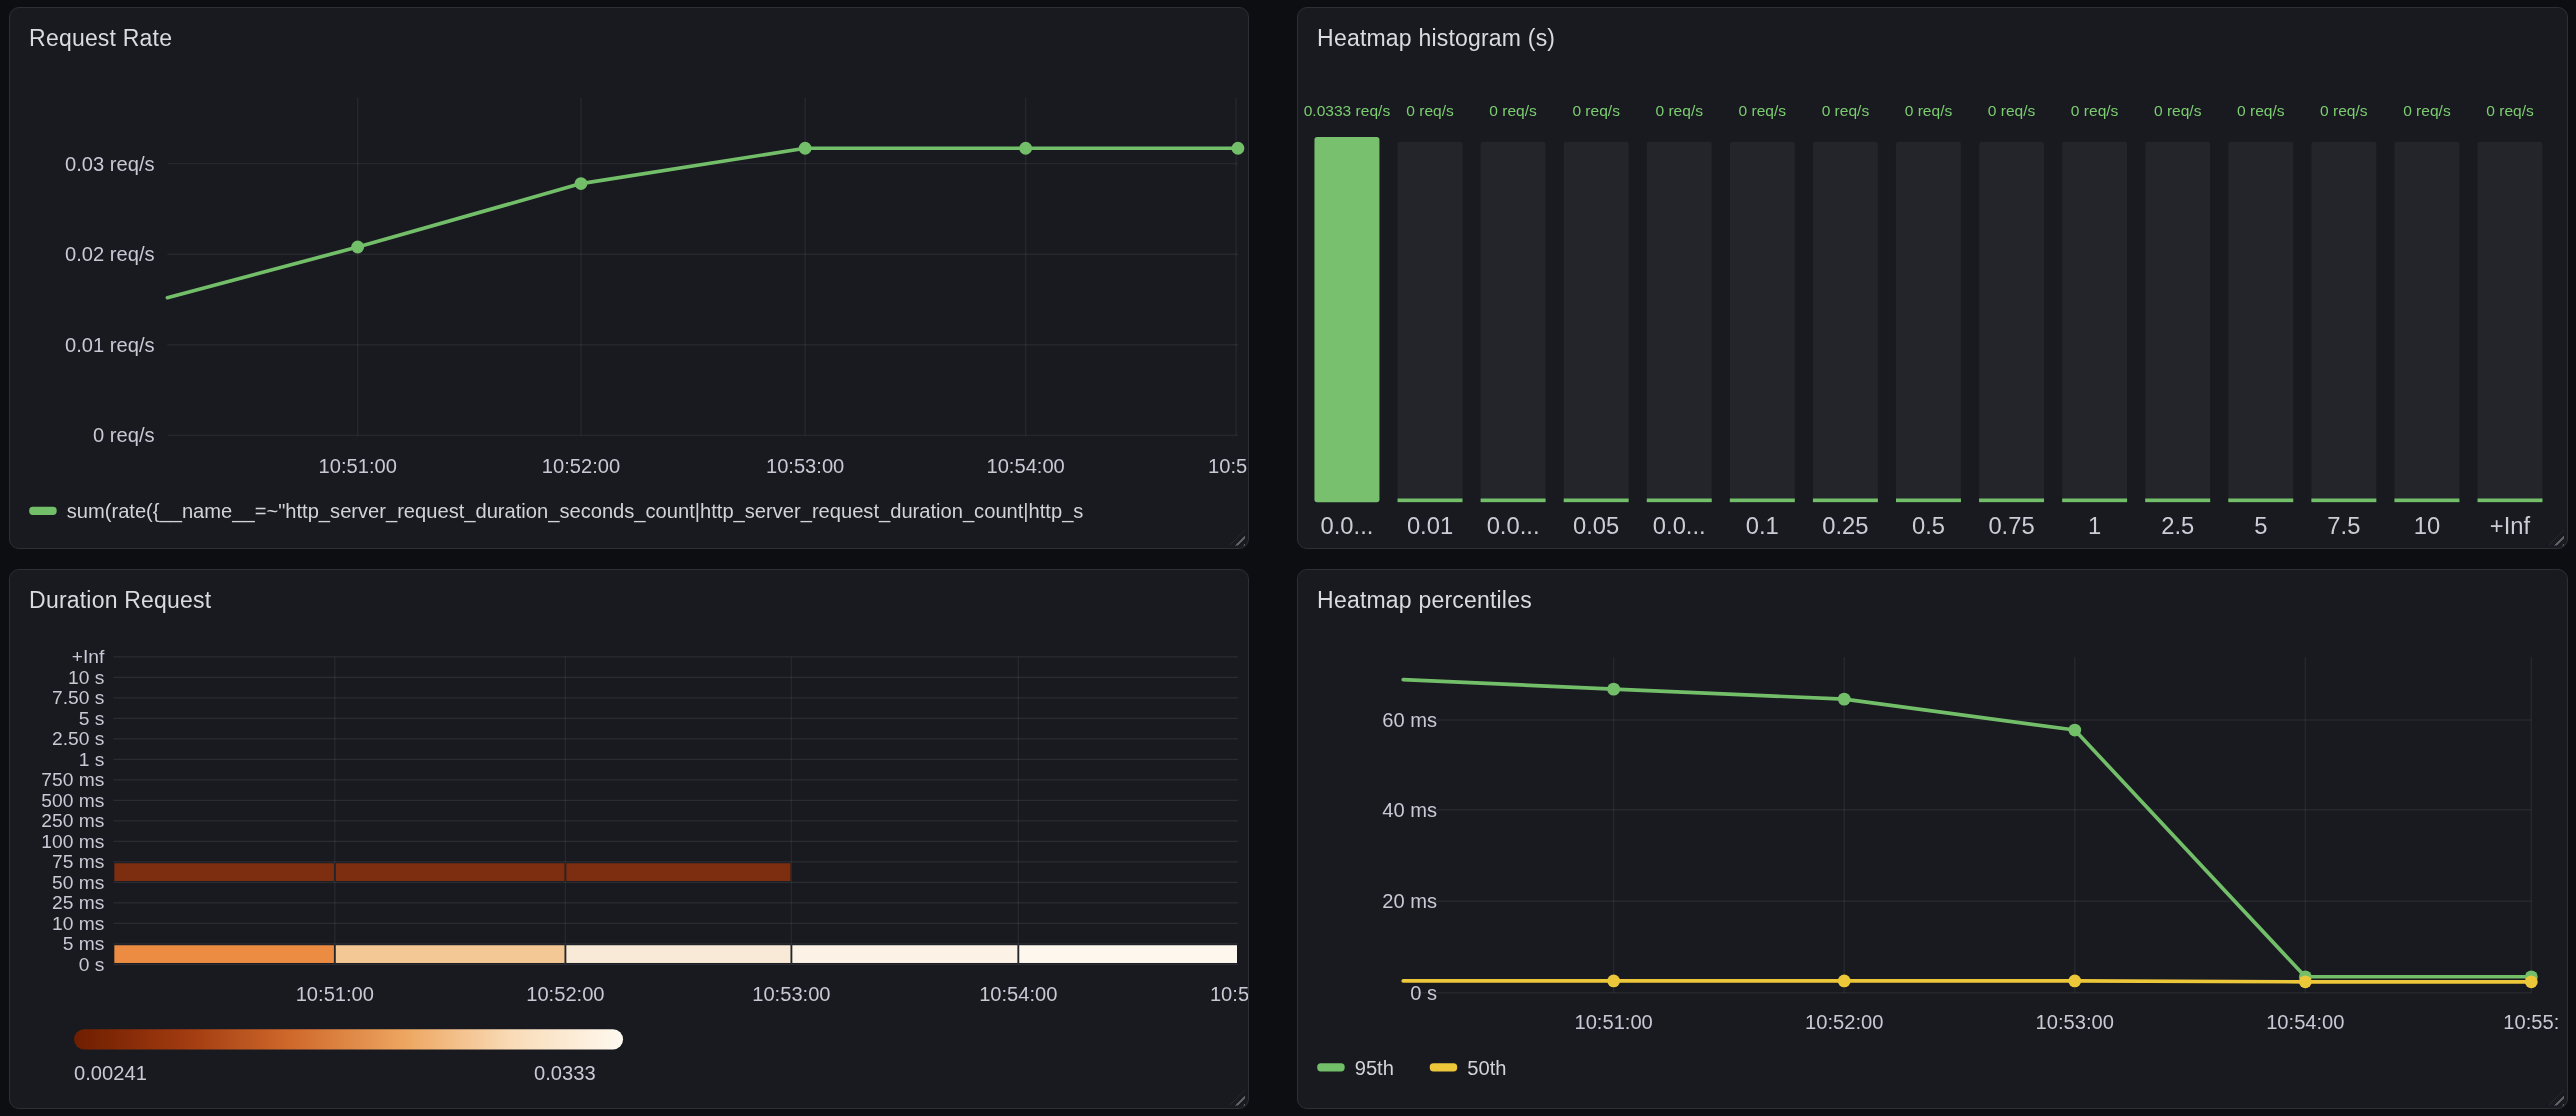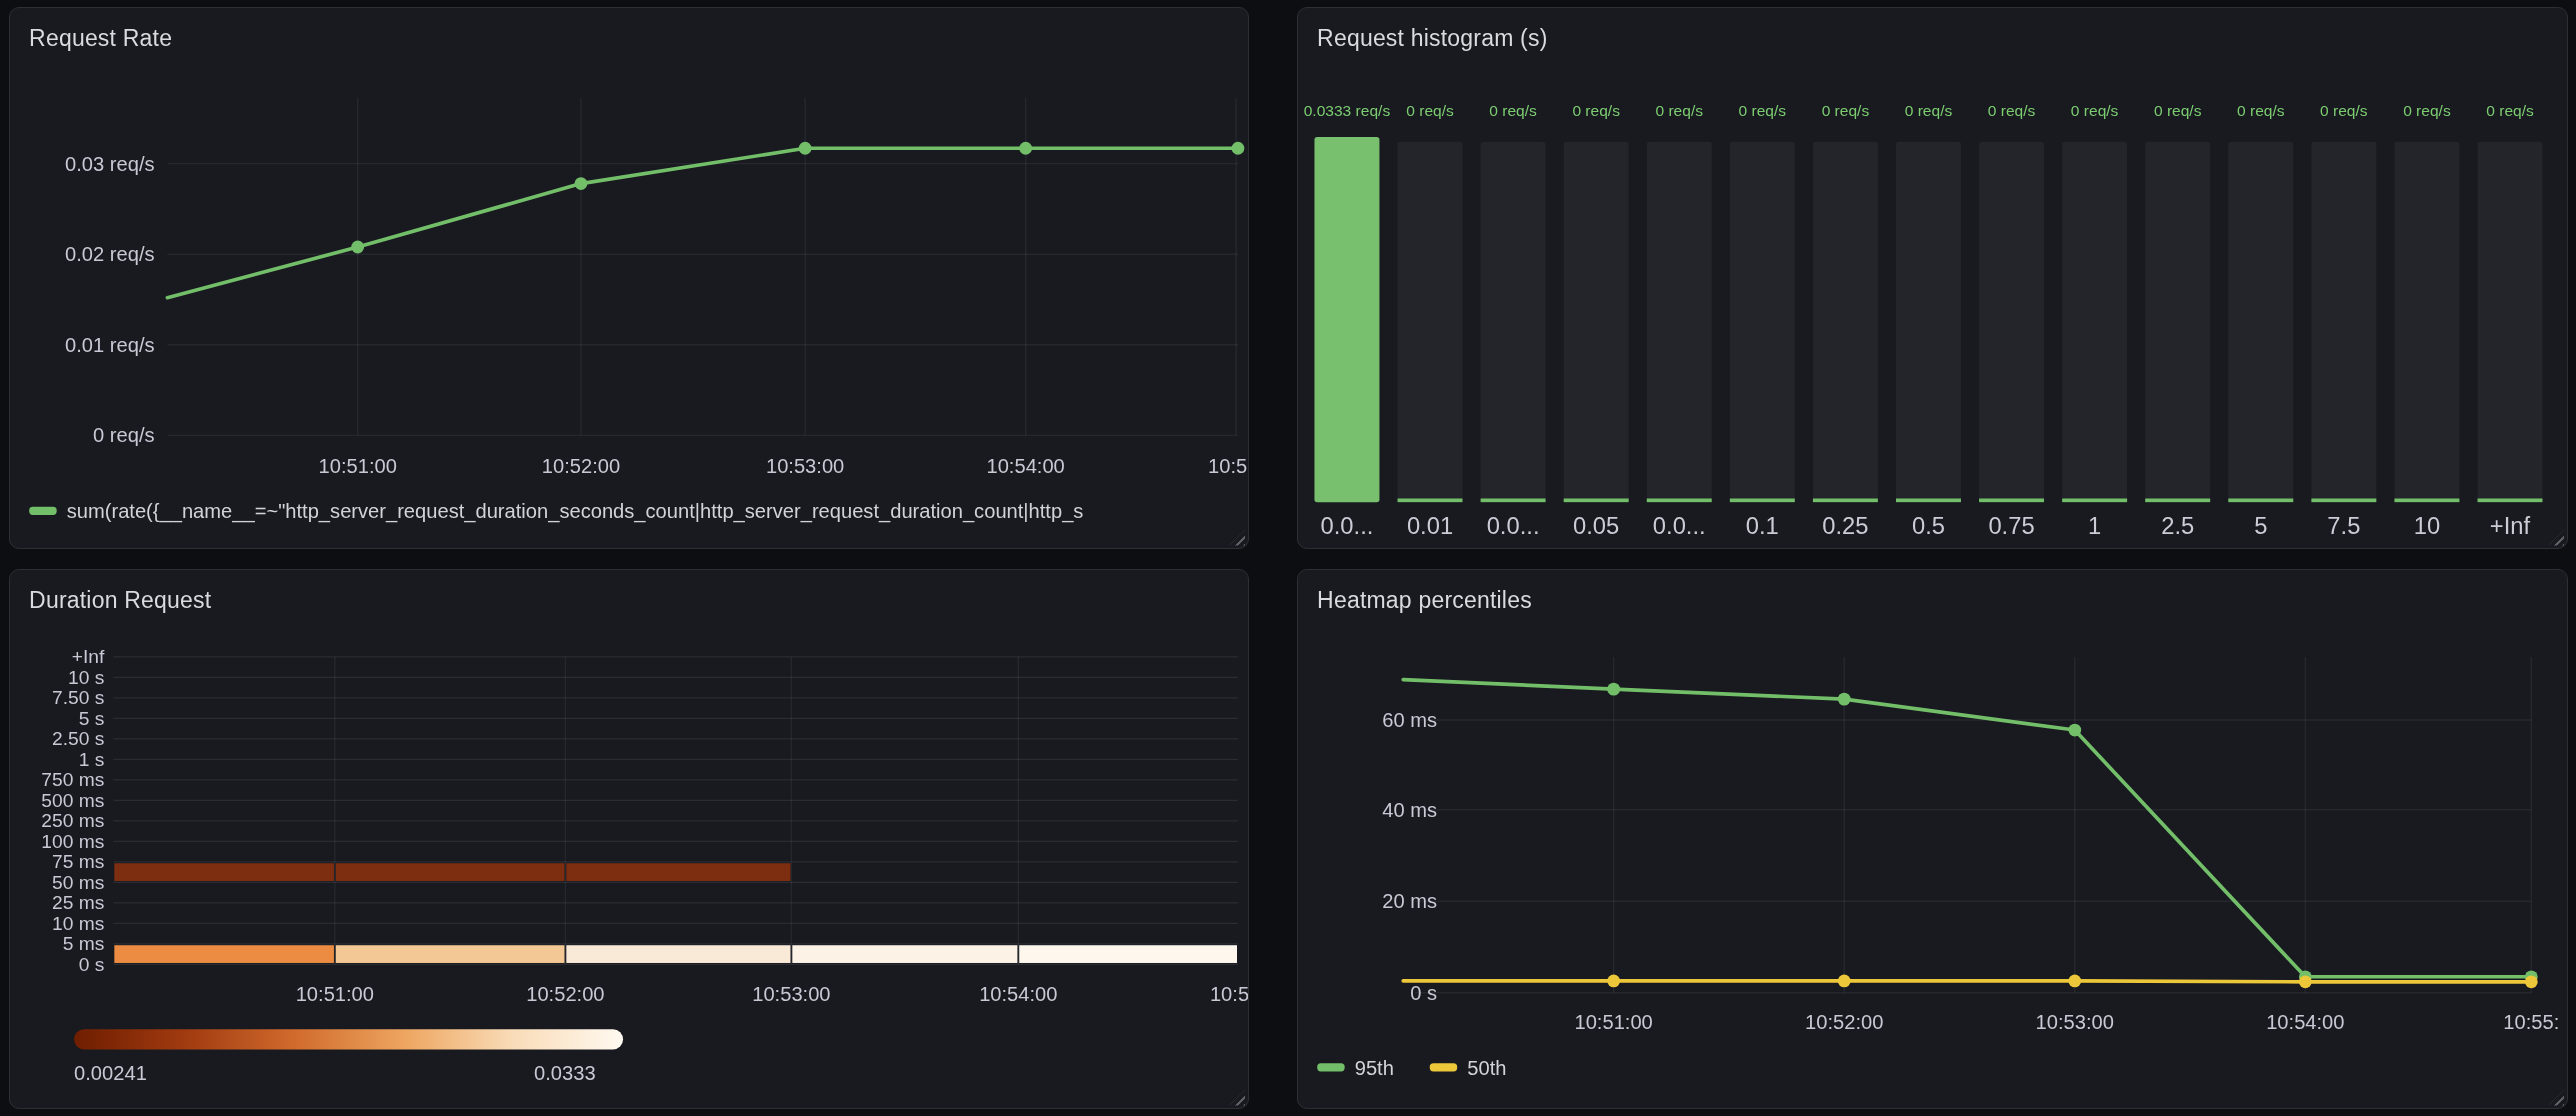--- a/index.html
+++ b/index.html
@@ -70,21 +70,21 @@
           <g>
             <rect x="21" y="545" width="30" height="9" rx="4" fill="#73bf69"></rect>
             <text x="62" y="550" text-anchor="start" dominant-baseline="central" class="legend">sum(rate({__name__=~"http_server_request_duration_seconds_count|http_server_request_duration_count|http_s</text>
           </g>
         </svg>
       </div>
     <div class="grip"></div>
   </section>
 
   <section class="panel">
-    <h2>Request histogram (s)</h2>
+    <h2>Heatmap histogram (s)</h2>
     <div id="c-hist">
         <svg xmlns="http://www.w3.org/2000/svg" width="1269" height="540" viewBox="0 0 1387 590">
           <g>
             <rect x="18.0" y="146" width="71" height="394" rx="3" fill="#23252a"></rect>
             <rect x="18.0" y="141.0" width="71" height="399.0" rx="3" fill="#78bf6e"></rect>
           </g>
           <text x="53.5" y="112" text-anchor="middle" dominant-baseline="central" class="val">0.0333 req/s</text>
           <text x="53.5" y="566" text-anchor="middle" dominant-baseline="central" class="cat">0.0...</text>
           <g>
             <rect x="108.8" y="146" width="71" height="394" rx="3" fill="#23252a"></rect>

